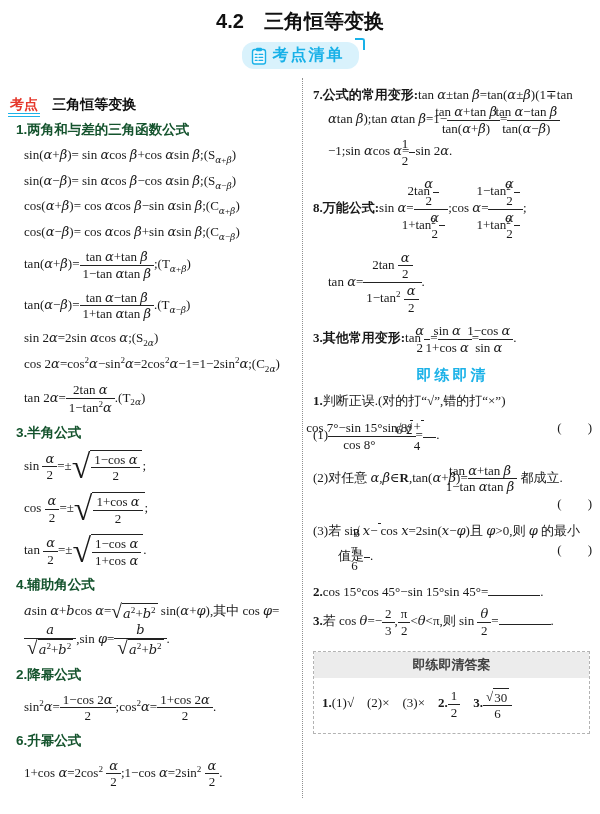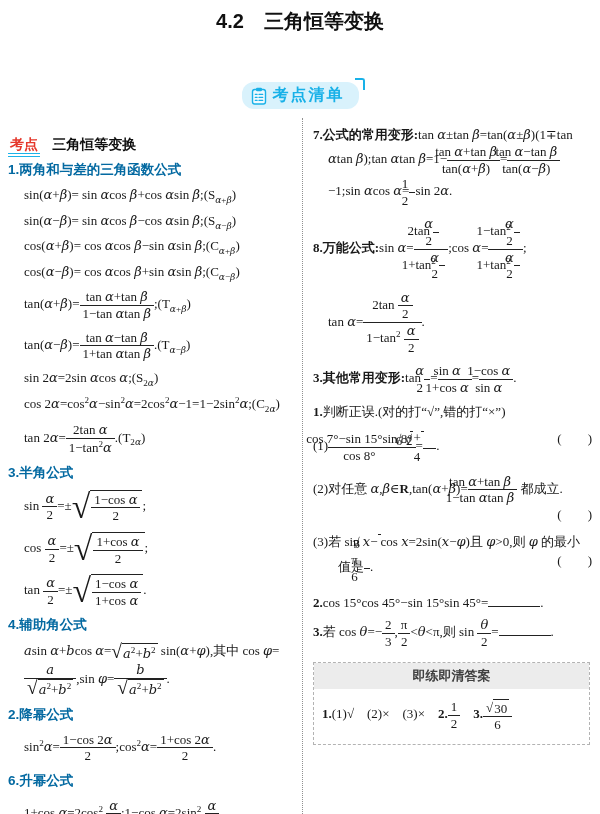--- a/index.html
+++ b/index.html
@@ -4,34 +4,34 @@
 <style>
   html,body{margin:0;padding:0;background:#fff;}
   .page{width:600px;height:814px;box-sizing:border-box;padding:6px 8px 0 8px;overflow:hidden;
         font-family:"Liberation Serif","DejaVu Serif",serif;color:#191919;font-size:13px;}
   .hd{font-family:"Liberation Sans","DejaVu Sans",sans-serif;font-weight:700;}
 
   .title{font-size:20px;text-align:center;margin:2px 0 7px 0;color:#111;}
 
   .badge-row{display:flex;justify-content:center;margin-bottom:9px;}
   .badge{display:inline-flex;align-items:center;gap:6px;background:#d9f2fc;border-radius:12px;
-         padding:3px 14px 3px 9px;position:relative;margin-top:40px;}
+         padding:3px 14px 3px 9px;position:relative;}
   .badge-text{color:#18b1e8;font-size:16px;letter-spacing:2px;}
   .badge-fold{position:absolute;right:-6px;top:-4px;width:8px;height:10px;
               border-top:2px solid #18b1e8;border-right:2px solid #18b1e8;border-top-right-radius:3px;}
 
   .columns{display:flex;align-items:flex-end;}
   .col-left{flex:0 0 288px;width:288px;padding-right:6px;}
   .col-right{flex:1;border-left:1px dotted #8f8f8f;padding-left:10px;min-height:720px;}
 
   .kd{margin:1px 0 6px 0;}
   .kd-tag{color:#e5372b;font-size:14px;border-bottom:4px double #1cb2e8;padding:0 2px 1px 2px;}
   .kd-title{font-size:14px;margin-left:9px;color:#111;}
 
-  .sec-title{font-size:13.5px;margin:7px 0 4px 0;color:#0369a1;}
+  .sec-title{font-size:13.5px;margin:7px 0 4px 8px;color:#14532d;}
   .line{padding-left:16px;margin:8px 0;}
   .para{margin:8px 0;padding-left:15px;text-indent:-15px;}
   .para.cont{text-indent:0;}
 
   
   .fm i{font-style:italic;font-family:"DejaVu Serif",serif;}
   sup,sub{font-size:70%;}
   .f{display:inline-block;vertical-align:middle;text-align:center;line-height:1.2;}
   .f .n{display:block;padding:0 3px;}
   .f .d{display:block;border-top:1px solid #222;padding:0 3px;}
@@ -138,20 +138,21 @@
 
     </div>
 
     <div class="col-right">
 
       <div class="para fm"><b>7.公式的常用变形:</b>tan <i>α</i>±tan <i>β</i>=tan(<i>α</i>±<i>β</i>)(1∓tan <i>α</i>tan <i>β</i>);tan <i>α</i>tan <i>β</i>=1−<span class="f"><span class="n">tan <i>α</i>+tan <i>β</i></span><span class="d">tan(<i>α</i>+<i>β</i>)</span></span>=<span class="f"><span class="n">tan <i>α</i>−tan <i>β</i></span><span class="d">tan(<i>α</i>−<i>β</i>)</span></span>−1;sin <i>α</i>cos <i>α</i>=<span class="f"><span class="n">1</span><span class="d">2</span></span>sin 2<i>α</i>.</div>
       <div class="para fm"><b>8.万能公式:</b>sin <i>α</i>=<span class="f"><span class="n">2tan <span class="f"><span class="n"><i>α</i></span><span class="d">2</span></span></span><span class="d">1+tan<sup>2</sup> <span class="f"><span class="n"><i>α</i></span><span class="d">2</span></span></span></span>;cos <i>α</i>=<span class="f"><span class="n">1−tan<sup>2</sup> <span class="f"><span class="n"><i>α</i></span><span class="d">2</span></span></span><span class="d">1+tan<sup>2</sup> <span class="f"><span class="n"><i>α</i></span><span class="d">2</span></span></span></span>;</div>
       <div class="para cont fm">tan <i>α</i>=<span class="f"><span class="n">2tan <span class="f"><span class="n"><i>α</i></span><span class="d">2</span></span></span><span class="d">1−tan<sup>2</sup> <span class="f"><span class="n"><i>α</i></span><span class="d">2</span></span></span></span>.</div>
       <div class="para fm"><b>3.其他常用变形:</b>tan <span class="f"><span class="n"><i>α</i></span><span class="d">2</span></span>=<span class="f"><span class="n">sin <i>α</i></span><span class="d">1+cos <i>α</i></span></span>=<span class="f"><span class="n">1−cos <i>α</i></span><span class="d">sin <i>α</i></span></span>.</div>
 
+      <div class="practice-title hd">即练即清</div>
 
       <div class="q fm"><b>1.</b>判断正误.(对的打“√”,错的打“×”)</div>
       <div class="qi fm">(1)<span class="f"><span class="n">cos 7°−sin 15°sin 8°</span><span class="d">cos 8°</span></span>=<span class="f"><span class="n"><span class="sq">
                 <span class="sgn">√</span>
                 <span class="rd">6</span>
               </span>+<span class="sq">
                 <span class="sgn">√</span>
                 <span class="rd">2</span>
               </span></span><span class="d">4</span></span>.<span class="pr">(　　)</span></div>
       <div class="qi fm">(2)对任意 <i>α</i>,<i>β</i>∈<b>R</b>,tan(<i>α</i>+<i>β</i>)=<span class="f"><span class="n">tan <i>α</i>+tan <i>β</i></span><span class="d">1−tan <i>α</i>tan <i>β</i></span></span> 都成立.<span class="pr">(　　)</span></div>

